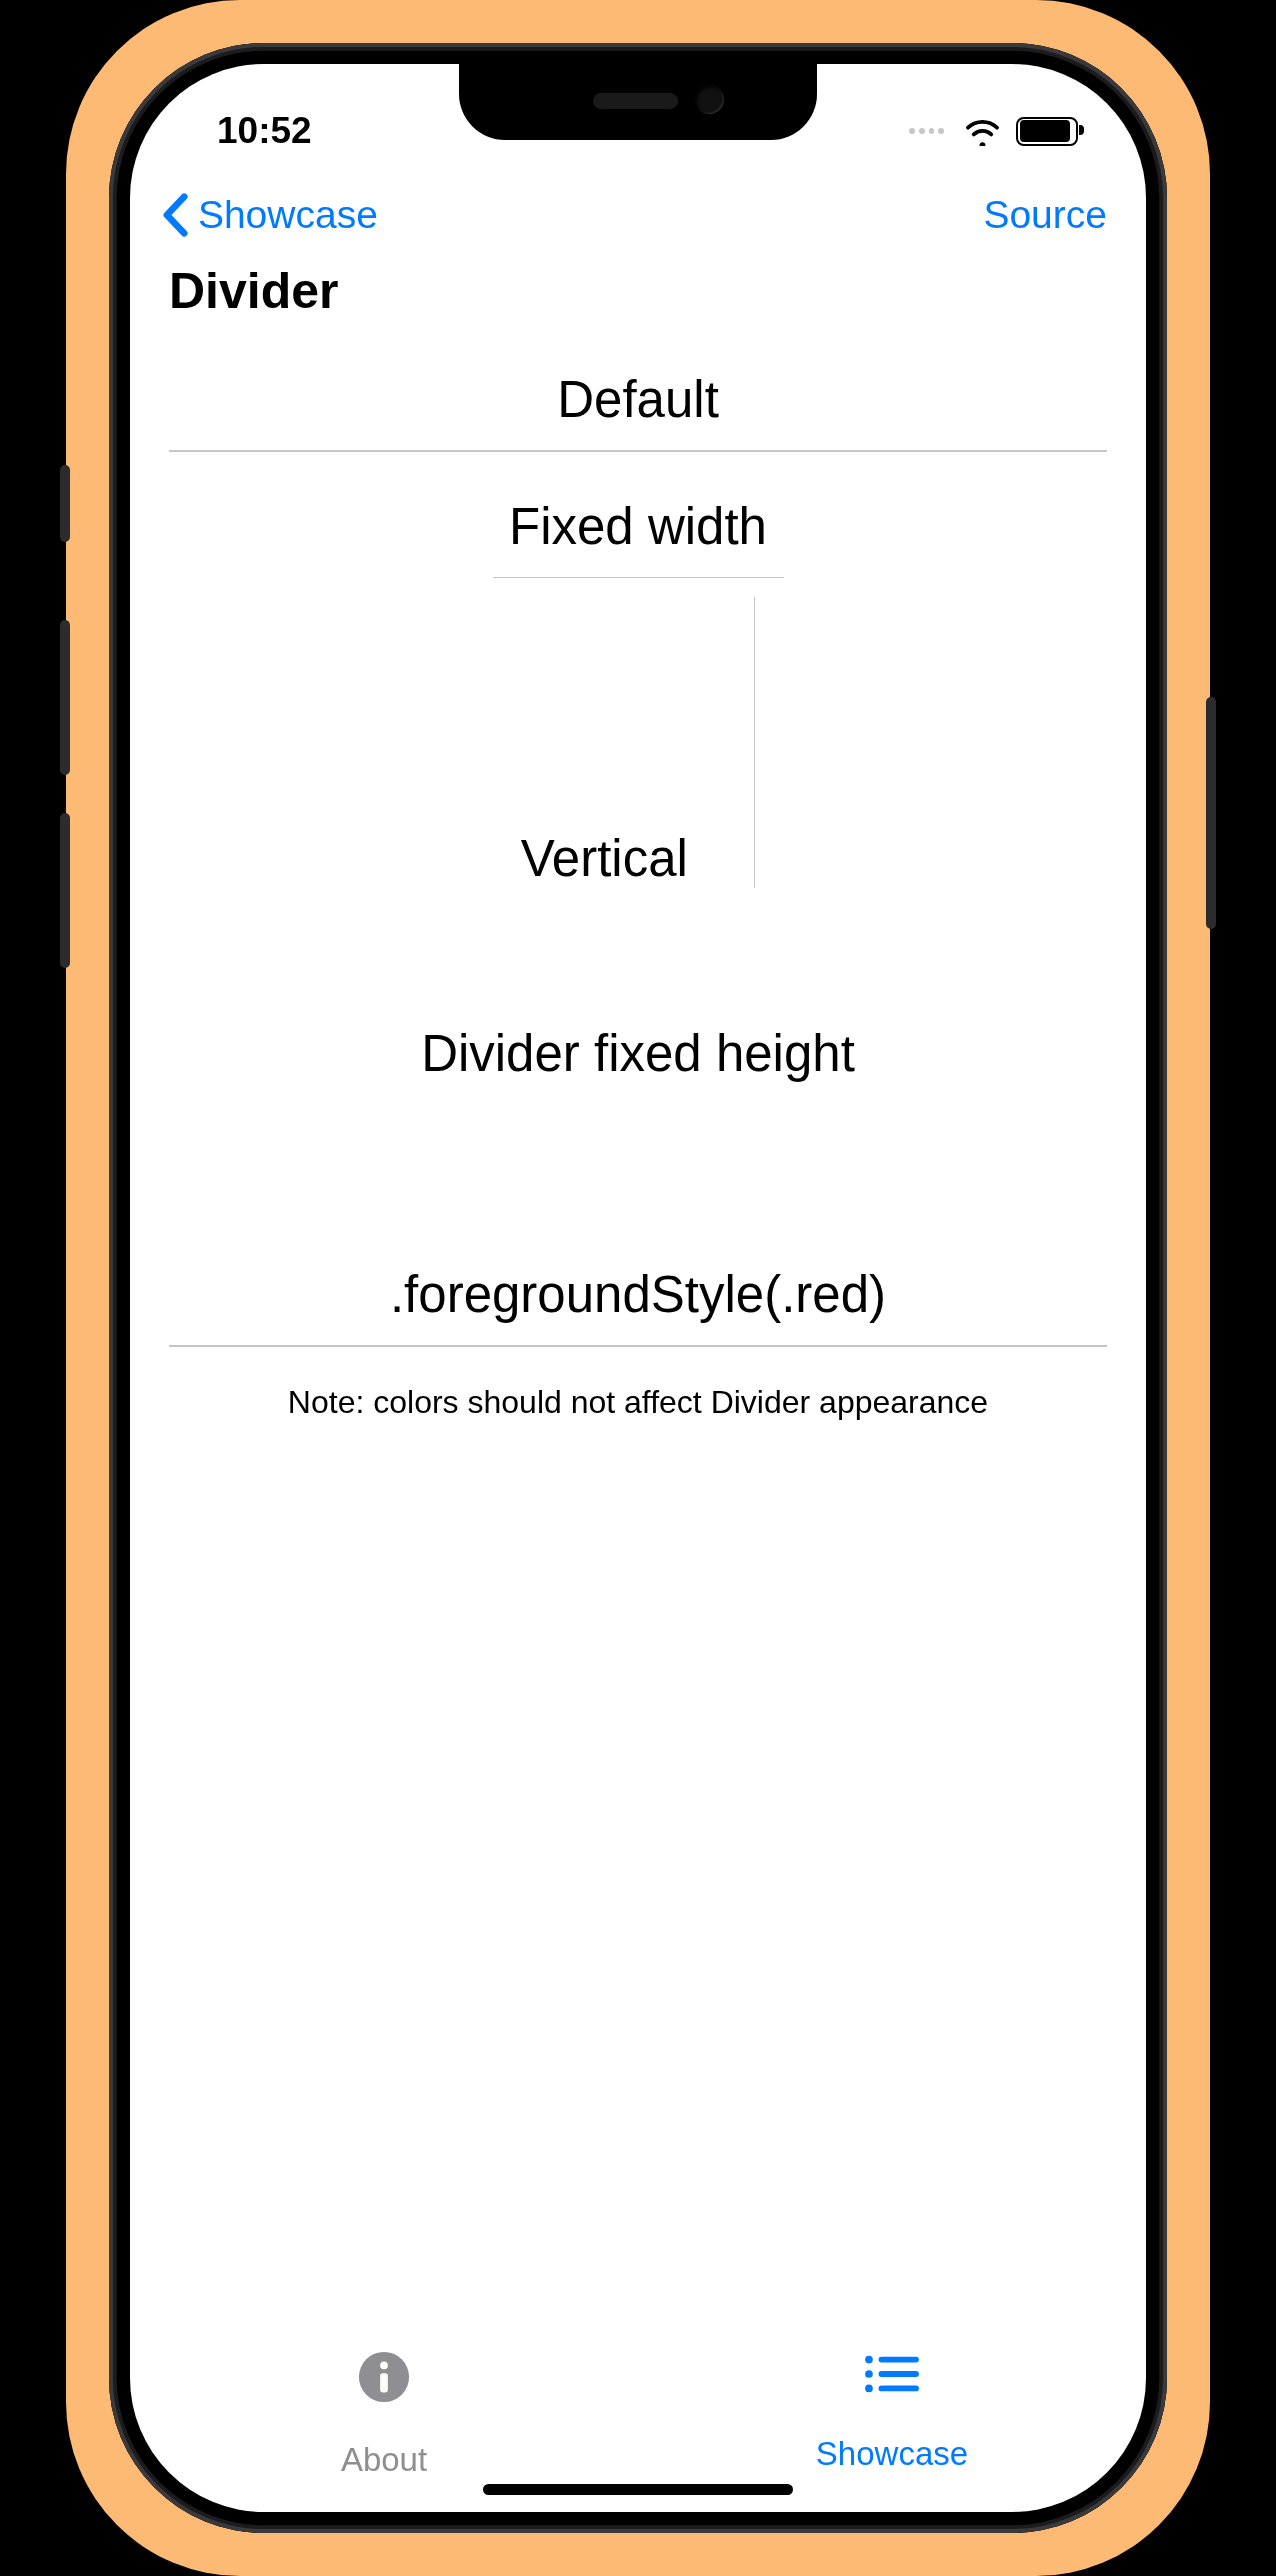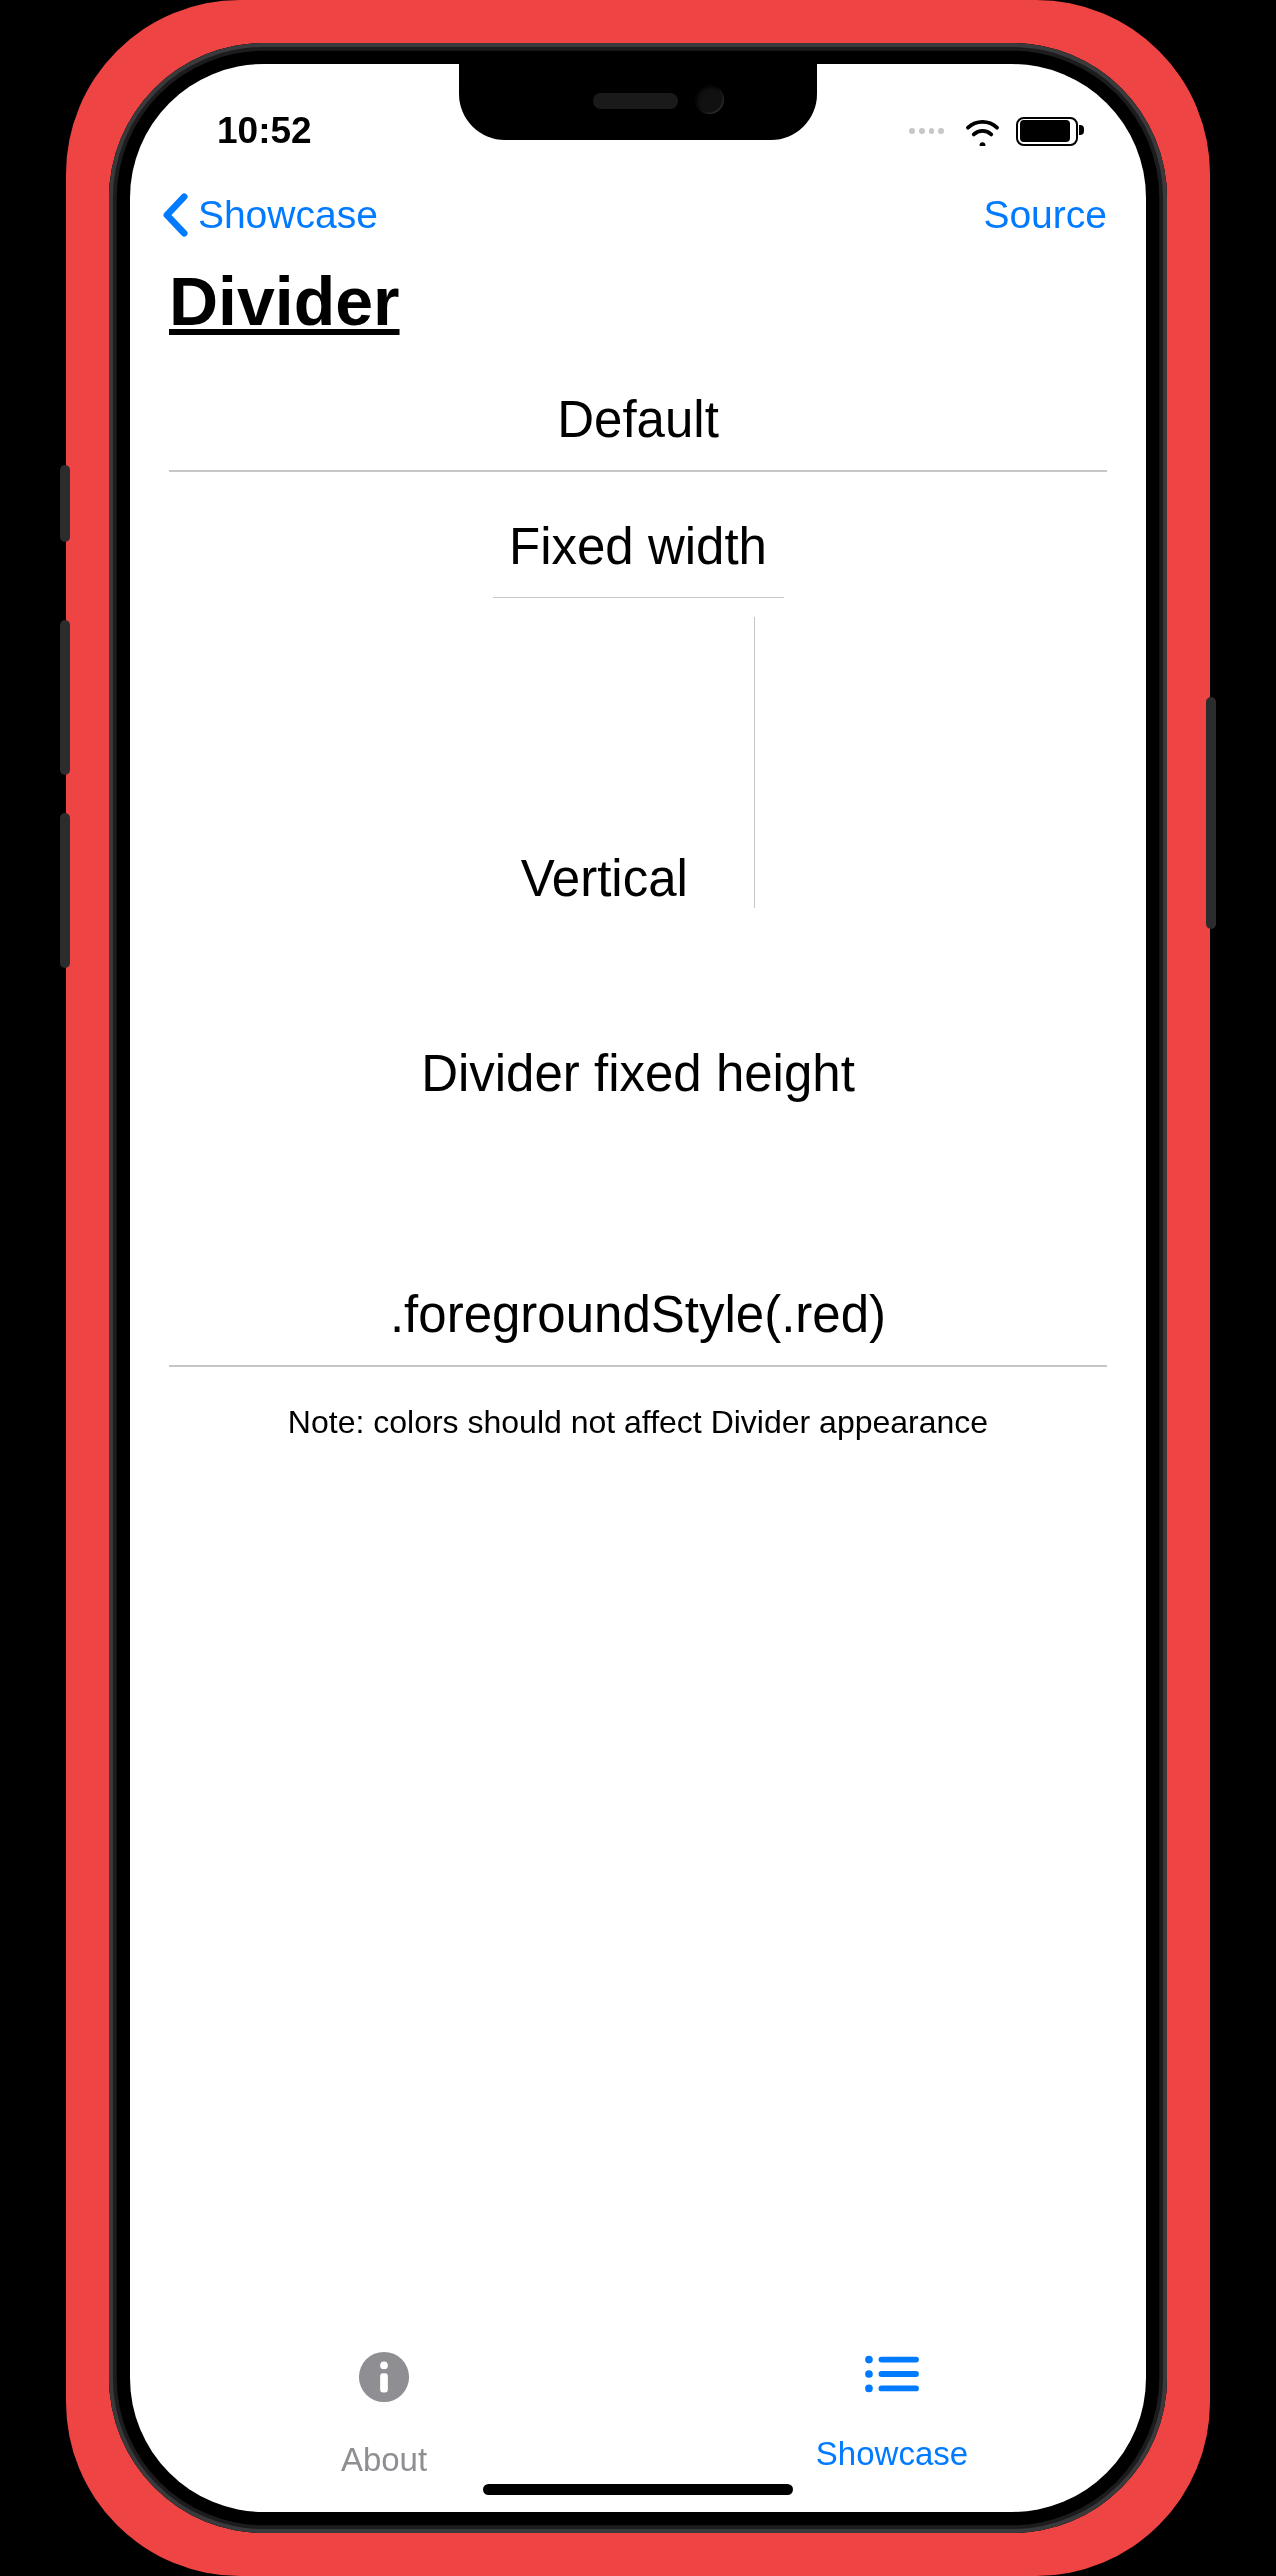--- a/index.html
+++ b/index.html
@@ -9,21 +9,21 @@
     width: 1276px;
     height: 2576px;
     display: flex;
     align-items: center;
     justify-content: center;
   }
   .device {
     width: 1144px;
     height: 2576px;
     position: relative;
-    background: #ef4444;
+    background: #fdba74;
     border-radius: 174px;
     padding: 43px;
   }
   .device-bezel {
     width: 100%;
     height: 100%;
     background: #000;
     border-radius: 155px;
     padding: 21px;
     position: relative;
@@ -138,24 +138,23 @@
     font-size: 39px;
     font-weight: 400;
   }
   .chevron-back svg { display: block; }
   .nav-right {
     color: #007aff;
     font-size: 39px;
     font-weight: 400;
   }
   .large-title {
-    font-size: 68px;
+    font-size: 50px;
     font-weight: 700;
     padding: 3.9px 39px 35px 39px;
-    text-decoration: underline;
   }
   .content {
     flex: 1;
     padding: 0 39px;
     display: flex;
     flex-direction: column;
   }
   .row-label {
     font-size: 51px;
     font-weight: 400;

